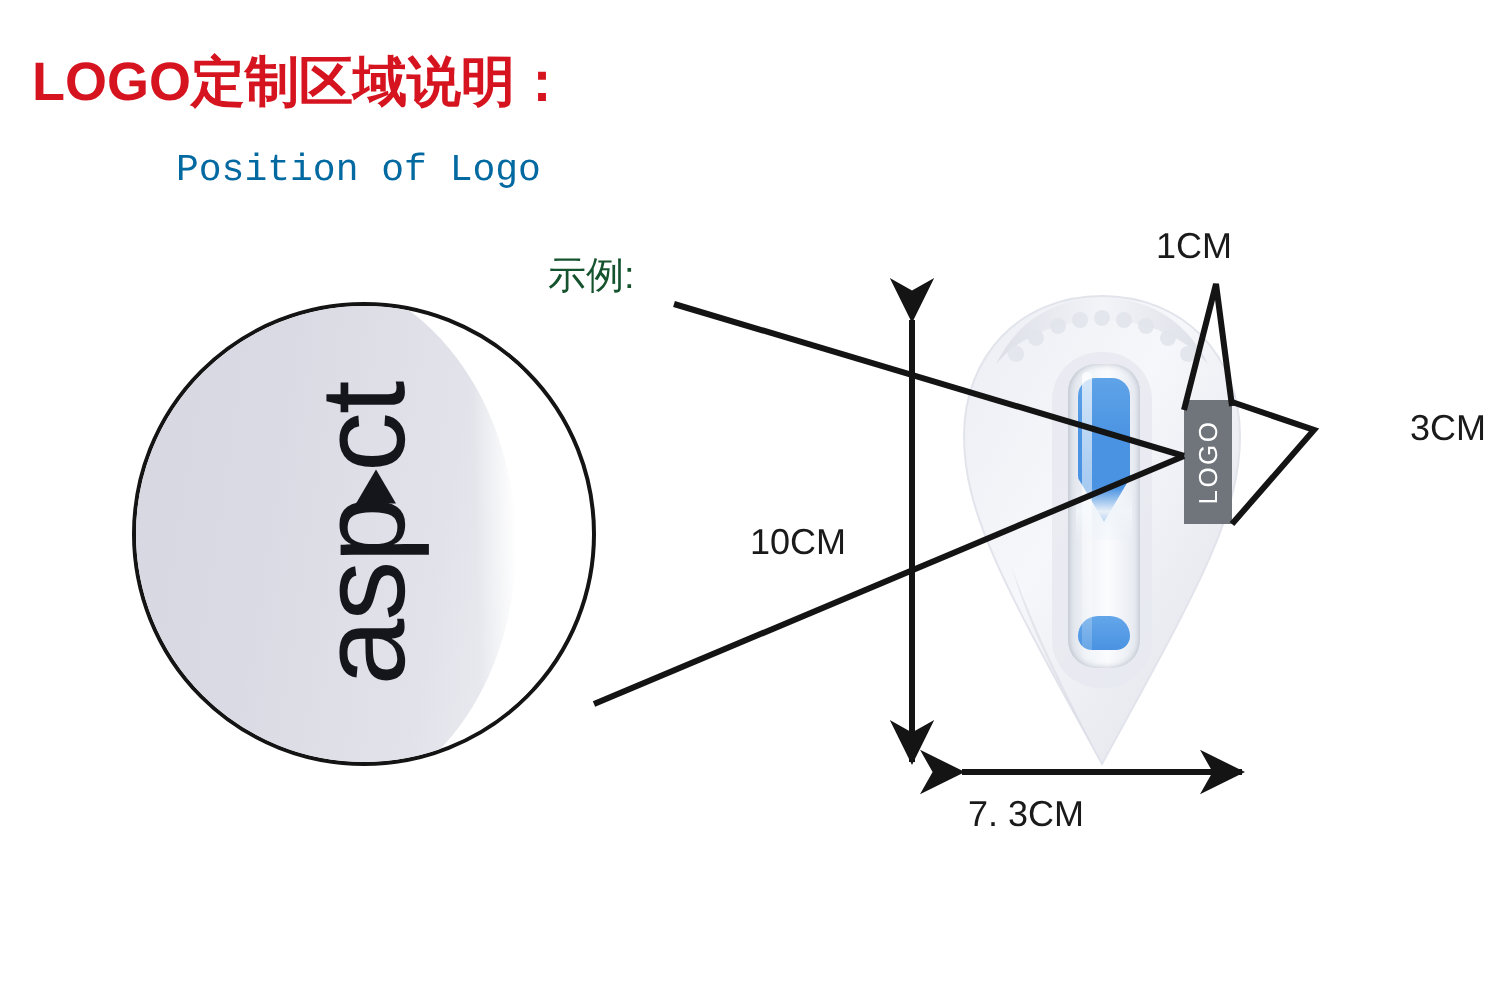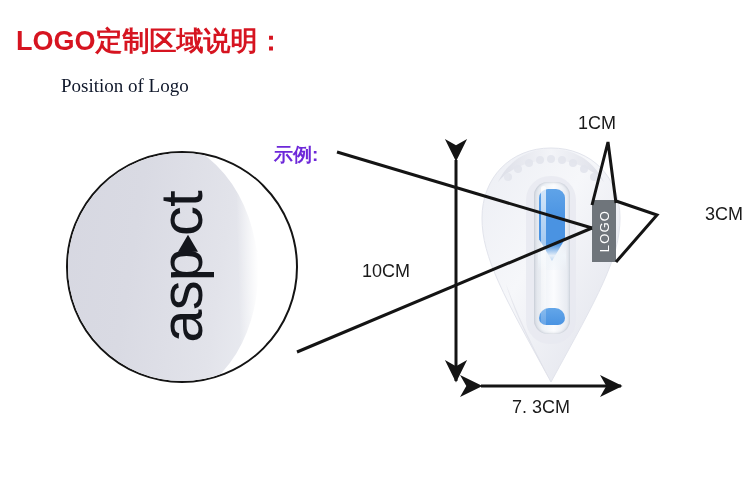--- a/index.html
+++ b/index.html
@@ -26,41 +26,40 @@
     font-family: "Liberation Sans", sans-serif;
     font-weight: bold;
     font-size: 27px;
     letter-spacing: 0px;
     color: #d61420;
     white-space: nowrap;
     line-height: 1;
   }
   .title-en {
     position: absolute;
-    left: 61px;
+    left: 88px;
     top: 76px;
-    font-family: Liberation Serif, serif;
+    font-family: Liberation Mono, monospace;
     font-size: 19px;
-    color: #0f172a;
+    color: #0369a1;
     white-space: nowrap;
     line-height: 1;
   }
 
   
   .example-label {
     position: absolute;
     left: 274px;
     top: 129px;
     font-family: "Liberation Sans", sans-serif;
-    font-weight: bold;
+    font-weight: normal;
     font-size: 19px;
-    color: #6d28d9;
-    white-space: nowrap;
-    line-height: 1;
-    margin-top: 16px;
+    color: #14532d;
+    white-space: nowrap;
+    line-height: 1;
   }
 
   
   .magnifier {
     position: absolute;
     left: 66px;
     top: 151px;
     width: 232px;
     height: 232px;
     border-radius: 50%;
@@ -211,22 +210,22 @@
   .dim {
     position: absolute;
     font-family: "Liberation Sans", sans-serif;
     font-size: 18px;
     color: #1a1a1a;
     white-space: nowrap;
     line-height: 1;
   }
   .dim-1cm  { left: 578px; top: 114px; }
   .dim-3cm  { left: 705px; top: 205px; }
-  .dim-10cm { left: 362px; top: 262px; }
-  .dim-73cm { left: 512px; top: 398px; text-align: right; }
+  .dim-10cm { left: 375px; top: 262px; }
+  .dim-73cm { left: 484px; top: 398px; text-align: right; }
 
   
   #overlay {
     position: absolute;
     left: 0;
     top: 0;
     width: 750px;
     height: 499px;
     pointer-events: none;
   }

